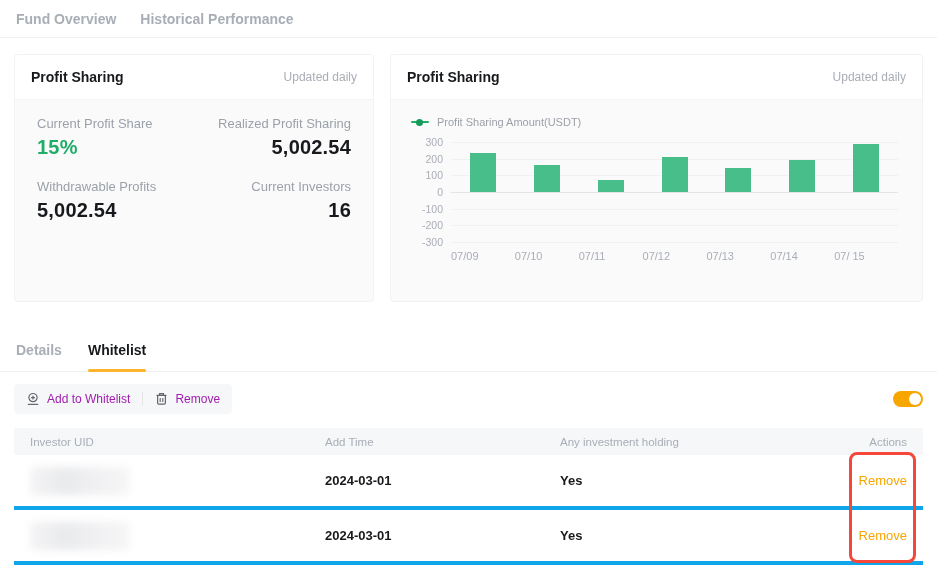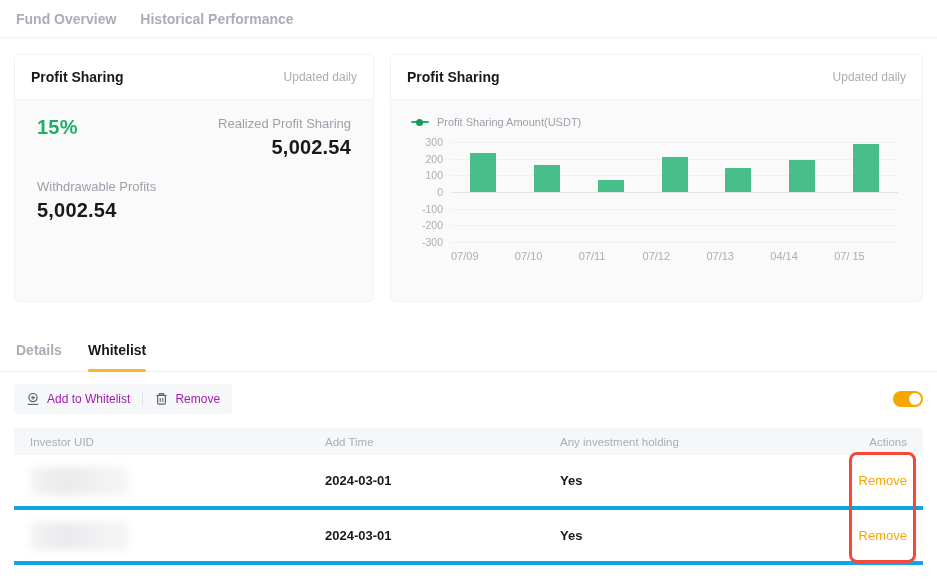--- a/index.html
+++ b/index.html
@@ -95,29 +95,34 @@
 
   <div class="cards">
 
     <div class="card stats">
       <div class="card-header">
         <div class="card-title">Profit Sharing</div>
         <div class="updated">Updated daily</div>
       </div>
       <div class="stats-body">
         <div class="stat">
+          <div class="lbl">Current Profit Share</div>
           <div class="val green">15%</div>
         </div>
         <div class="stat right">
           <div class="lbl">Realized Profit Sharing</div>
           <div class="val">5,002.54</div>
         </div>
         <div class="stat">
           <div class="lbl">Withdrawable Profits</div>
           <div class="val">5,002.54</div>
+        </div>
+        <div class="stat right">
+          <div class="lbl">Current Investors</div>
+          <div class="val">16</div>
         </div>
       </div>
     </div>
 
     <div class="card chart">
       <div class="card-header">
         <div class="card-title">Profit Sharing</div>
         <div class="updated">Updated daily</div>
       </div>
       <div class="chart-body">
@@ -164,21 +169,21 @@
                   <div class="bar" style="height: 48.3333%; background: rgb(72, 191, 138);"></div>
                 </div>
               </div>
             </div>
           <div class="xlabels">
               <div class="xlabel">07/09</div>
               <div class="xlabel">07/10</div>
               <div class="xlabel">07/11</div>
               <div class="xlabel">07/12</div>
               <div class="xlabel">07/13</div>
-              <div class="xlabel">04/14</div>
+              <div class="xlabel">07/14</div>
               <div class="xlabel">07/ 15</div>
             </div>
         </div>
       </div>
     </div>
   </div>
 
   <div class="sub-tabs">
     <div class="sub-tab">Details</div>
     <div class="sub-tab active">Whitelist</div>

